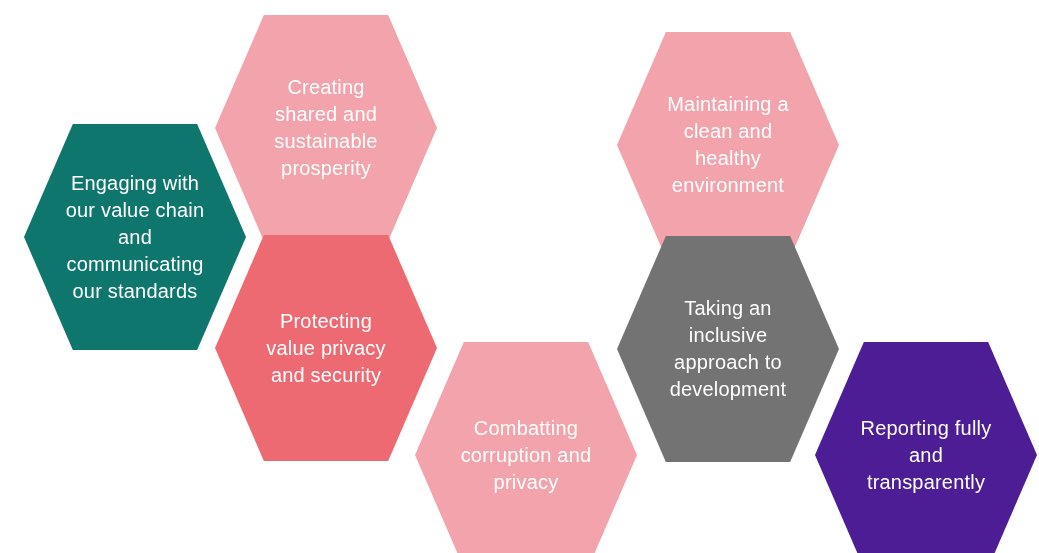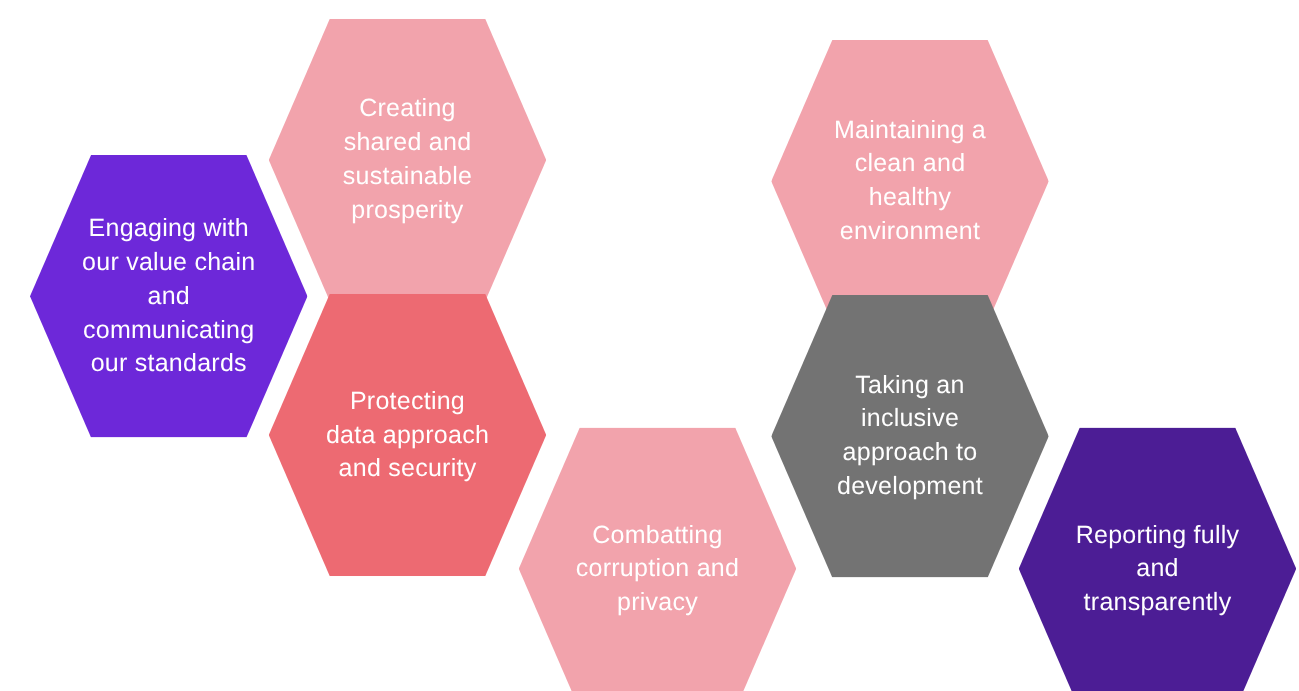--- a/index.html
+++ b/index.html
@@ -37,39 +37,39 @@
   .pos-combatting {left:415px; top:342px;}
   .pos-maintaining{left:617px; top:32px;}
   .pos-taking     {left:617px; top:236px;}
   .pos-reporting  {left:815px; top:342px;}
 </style>
 </head>
 <body style="background: rgb(255, 255, 255);">
 
 <div class="canvas">
 
-  <div class="hex pos-engaging" style="background-color: #6d28d9; color: rgb(255, 255, 255);">
+  <div class="hex pos-engaging" style="background-color: #0f766e; color: rgb(255, 255, 255);">
     <span class="hex-label">Engaging with
 our value chain
 and
 communicating
 our standards</span>
   </div>
 
   <div class="hex pos-creating" style="background-color: rgb(242, 163, 172); color: rgb(255, 255, 255);">
     <span class="hex-label">Creating
 shared and
 sustainable
 prosperity</span>
   </div>
 
 
   <div class="hex pos-protecting" style="background-color: rgb(237, 106, 114); color: rgb(255, 255, 255);">
     <span class="hex-label">Protecting
-data approach
+value privacy
 and security</span>
   </div>
 
   <div class="hex pos-combatting" style="background-color: rgb(242, 163, 172); color: rgb(255, 255, 255);">
     <span class="hex-label">Combatting
 corruption and
 privacy</span>
   </div>
 
   <div class="hex pos-maintaining" style="background-color: rgb(242, 163, 172); color: rgb(255, 255, 255);">

